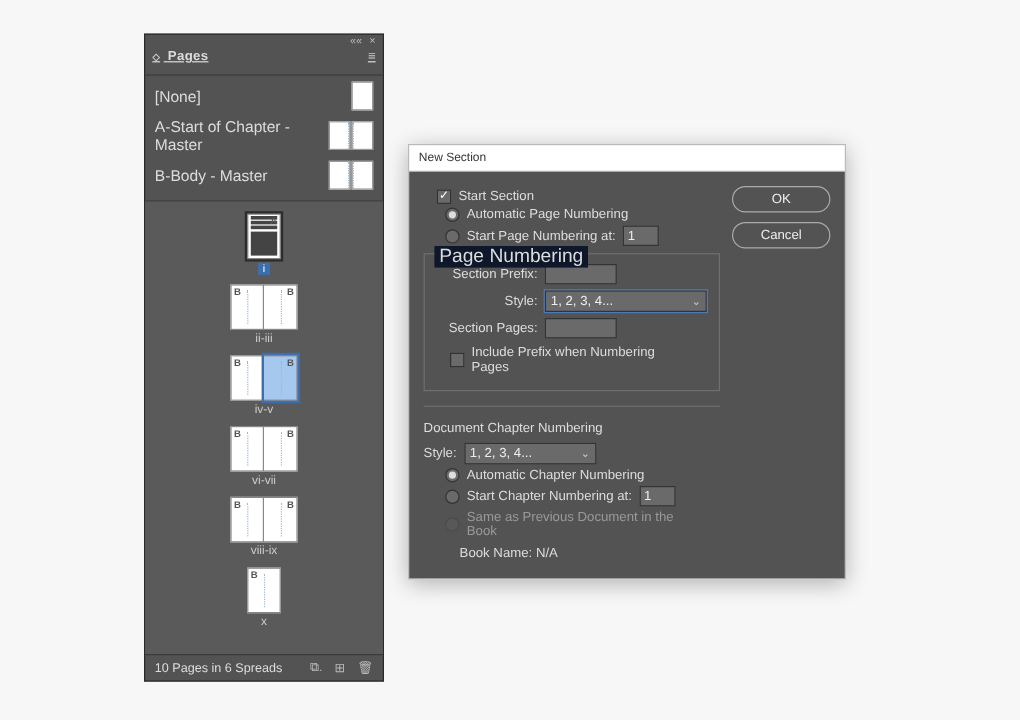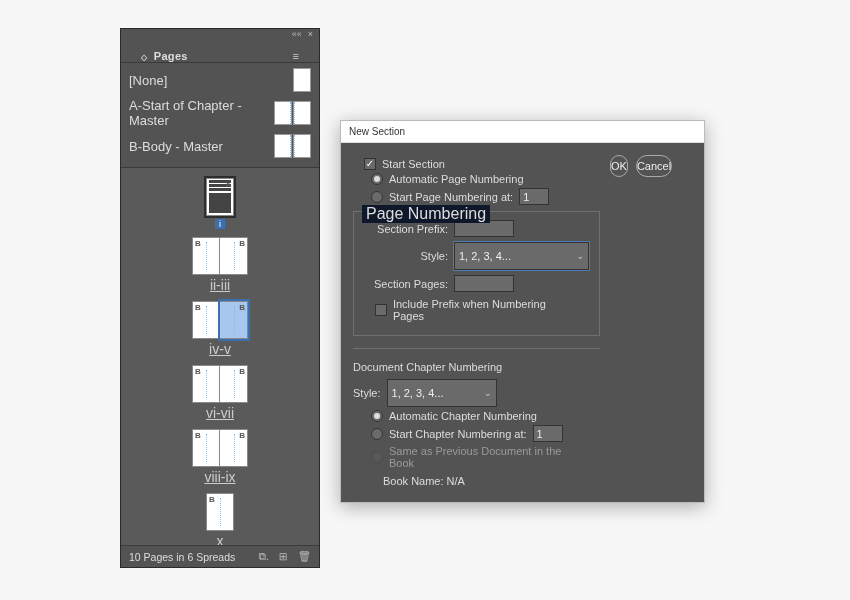--- a/index.html
+++ b/index.html
@@ -31,23 +31,24 @@
     display: flex;
     justify-content: flex-end;
     gap: 6px;
     padding: 0 6px;
     color: #bbb;
     font-size: 9px;
   }
   .panel-header {
     height: 22px;
     display: flex;
-    align-items: flex-end;
-    padding: 0 20px;
+    align-items: flex-start;
+    padding: 0 6px;
     border-bottom: 1px solid #3a3a3a;
+    text-decoration: underline;
   }
   .panel-title {
     font-weight: bold;
     letter-spacing: 0.3px;
     font-size: 11px;
   }
   .panel-title .arrows { font-size: 8px; margin-right: 3px; color:#ccc;}
   .panel-menu { margin-left: auto; color:#ccc; }
 
   .masters {
@@ -87,21 +88,21 @@
     flex: 1;
     overflow: hidden;
     display: flex;
     flex-direction: column;
     align-items: center;
     padding: 10px 0;
     gap: 8px;
     background: #5a5a5a;
   }
   .spread-block { display:flex; flex-direction:column; align-items:center; gap:2px;}
-  .spread-label { color:#ccc; font-size:14px;text-decoration:underline; }
+  .spread-label { color:#ccc; font-size:10px; }
 
   .page {
     width: 28px; height: 38px; background:#fff; border:1px solid #888;
     position: relative;
   }
   .page.selected { outline: 2px solid #3b6fb0; }
   .page.highlight { background:#a6c8ef; }
   .page .corner {
     position:absolute; top:1px; font-size:8px; color:#555; font-weight:bold;
   }
@@ -160,21 +161,21 @@
   }
   .dialog-body {
     background: #535353;
     padding: 12px;
     color:#ddd;
     font-size:11px;
     position:relative;
   }
   .dialog-main { display:flex; gap:10px; }
   .dialog-left { flex:1; }
-  .dialog-right { width: 82px; display:flex; flex-direction:row; gap:8px;}
+  .dialog-right { width: 82px; display:flex; flex-direction:column; gap:8px;}
   .dlg-btn {
     height: 22px;
     border: 1px solid #aaa;
     border-radius: 11px;
     background: #535353;
     color:#eee;
     display:flex; align-items:center; justify-content:center;
     font-size:11px;
     cursor:pointer;
   }
@@ -203,21 +204,21 @@
     position:absolute; top:-7px; left:8px;
     background:#0f172a; padding:0 4px; font-size:16px; color:#ddd;
   }
   .text-input {
     background:#6a6a6a; border:1px solid #333; height:17px; color:#eee;
     font-size:11px; padding: 0 3px;
   }
   .text-input.w30 { width:30px; }
   .text-input.w60 { width:60px; }
   .select {
-    background:#6a6a6a; border:1px solid #333; height:28px;
+    background:#6a6a6a; border:1px solid #333; height:18px;
     display:inline-flex; align-items:center; padding:0 4px;
     font-size:11px; color:#eee; min-width:110px; justify-content:space-between;
     gap:8px;
   }
   .select.highlight { outline:1px solid #4a7ab8; }
   .select .caret { font-size:9px; color:#ccc; }
   .form-grid { display:grid; grid-template-columns: 90px auto; row-gap:5px; align-items:center;}
   .form-grid .lbl { text-align:right; padding-right:6px;}
   hr.sep { border:none; border-top:1px solid #6f6f6f; margin:12px 0;}
   .section-title { margin: 4px 0 6px 0; }

